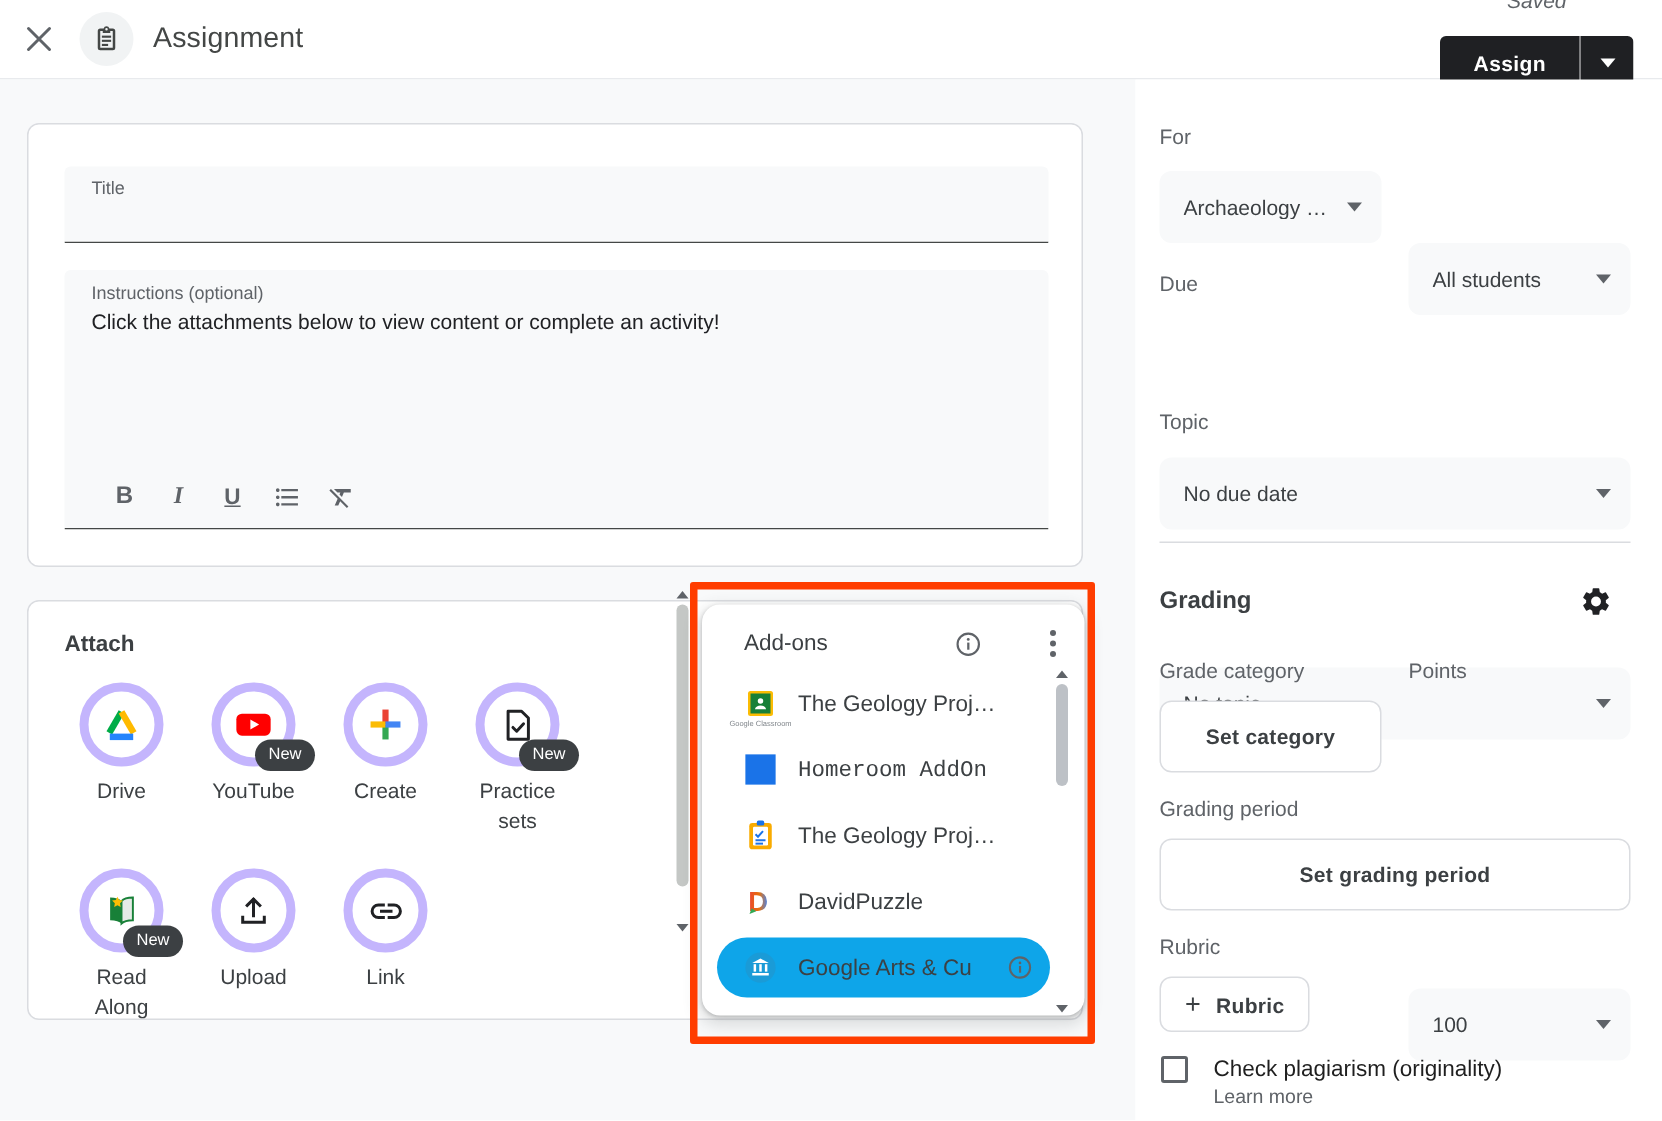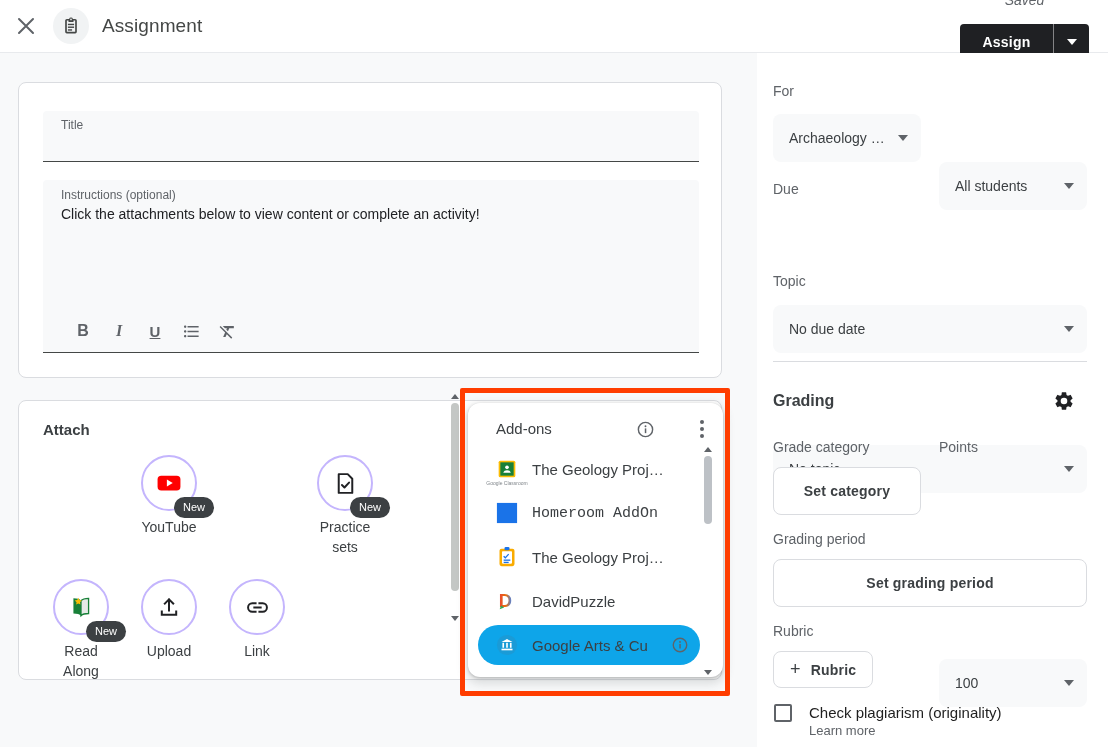--- a/index.html
+++ b/index.html
@@ -42,21 +42,21 @@
   .field-value { font-size:14px; color:#202124; margin-top:4px; }
   .fmt-toolbar { position:absolute; left:22px; bottom:9px; display:flex; align-items:center; }
   .fmt-btn { width:36px; height:24px; border:none; background:transparent; cursor:pointer;
     color:#5f6368; display:flex; align-items:center; justify-content:center; }
   .fmt-b { font-weight:800; font-size:16px; }
   .fmt-i { font-style:italic; font-weight:700; font-size:16px; font-family:"Liberation Serif", serif; }
   .fmt-u { font-size:15px; font-weight:700; text-decoration:underline; }
   
   .attach-heading { position:absolute; left:24px; top:20px; font-size:15px; font-weight:700; color:#3c4043; }
   .attach-item { position:absolute; width:88px; text-align:center; cursor:pointer; }
-  .att-circle { position:relative; width:56px; height:56px; border:2px solid #c4b5fd; border-radius:50%;
+  .att-circle { position:relative; width:56px; height:56px; border:6px solid #c4b5fd; border-radius:50%;
     background:#fff; margin:0 auto; display:flex; align-items:center; justify-content:center; }
   .att-label { margin:6px auto 0; width:66px; font-size:14px; line-height:20px; color:#3c4043; }
   .new-badge { position:absolute; right:-19px; bottom:-9px; background:#3c4043; color:#fff;
     font-size:11px; line-height:11px; padding:5px 9px; border-radius:11px; }
   
   .outer-scroll { position:absolute; left:449px; top:392px; width:12px; height:231px; z-index:3; }
   .outer-scroll .thumb { position:absolute; left:2px; top:11px; width:8px; height:188px;
     background:#c4c7c5; border-radius:4px; }
   .tri-up { width:0; height:0; border-left:4px solid transparent; border-right:4px solid transparent;
     border-bottom:5px solid #5f6368; position:absolute; left:2px; top:2px; }
@@ -163,32 +163,53 @@
               <path d="M3.27 5 2 6.27l6.97 6.97L6.5 19h3l1.57-3.66L16.73 21 18 19.73 3.55 5.27 3.27 5zM6 5v.18L8.82 8h2.4l-.72 1.68 2.1 2.1L14.21 8H20V5H6z"></path>
             </svg>
           </button>
         </div>
       </div>
     </section>
 
     <section class="card card-attach">
       <div class="attach-heading">Attach</div>
 
+      <div class="attach-item" style="left:18px; top:54px;">
+        <div class="att-circle">
+          <svg width="26" height="26" viewBox="0 0 24 24" fill="none">
+            <path d="M12 4.2 4.5 17.2" stroke="#00ac47" stroke-width="4"></path>
+            <path d="M12 4.2 19.5 17.2" stroke="#ffba00" stroke-width="4"></path>
+            <path d="M4.8 19.6h14.4" stroke="#2684fc" stroke-width="4"></path>
+          </svg>
+        </div>
+        <div class="att-label">Drive</div>
+      </div>
 
       <div class="attach-item" style="left:106px; top:54px;">
         <div class="att-circle">
           <svg width="28" height="28" viewBox="0 0 24 24">
             <rect x="2.2" y="5.8" width="19.6" height="12.6" rx="3.2" fill="#ff0000"></rect>
             <path d="M10.2 9.1l5 2.9-5 2.9z" fill="#fff"></path>
           </svg>
           <span class="new-badge">New</span>
         </div>
         <div class="att-label">YouTube</div>
       </div>
 
+      <div class="attach-item" style="left:194px; top:54px;">
+        <div class="att-circle">
+          <svg width="26" height="26" viewBox="0 0 24 24">
+            <rect x="10.1" y="2.8" width="3.8" height="9.2" fill="#ea4335"></rect>
+            <rect x="10.1" y="12" width="3.8" height="9.2" fill="#34a853"></rect>
+            <rect x="2.8" y="10.1" width="9.2" height="3.8" fill="#fbbc04"></rect>
+            <rect x="12" y="10.1" width="9.2" height="3.8" fill="#4285f4"></rect>
+          </svg>
+        </div>
+        <div class="att-label">Create</div>
+      </div>
 
       <div class="attach-item" style="left:282px; top:54px;">
         <div class="att-circle">
           <svg width="25" height="25" viewBox="0 0 24 24" fill="none" stroke="#202124" stroke-width="1.9">
             <path d="M5.5 21V3h8.6l4.4 4.4V21z" stroke-linejoin="round"></path>
             <path d="M8.6 13.4l2.4 2.4 4.4-4.7" stroke-linecap="round" stroke-linejoin="round"></path>
           </svg>
           <span class="new-badge">New</span>
         </div>
         <div class="att-label">Practice sets</div>

